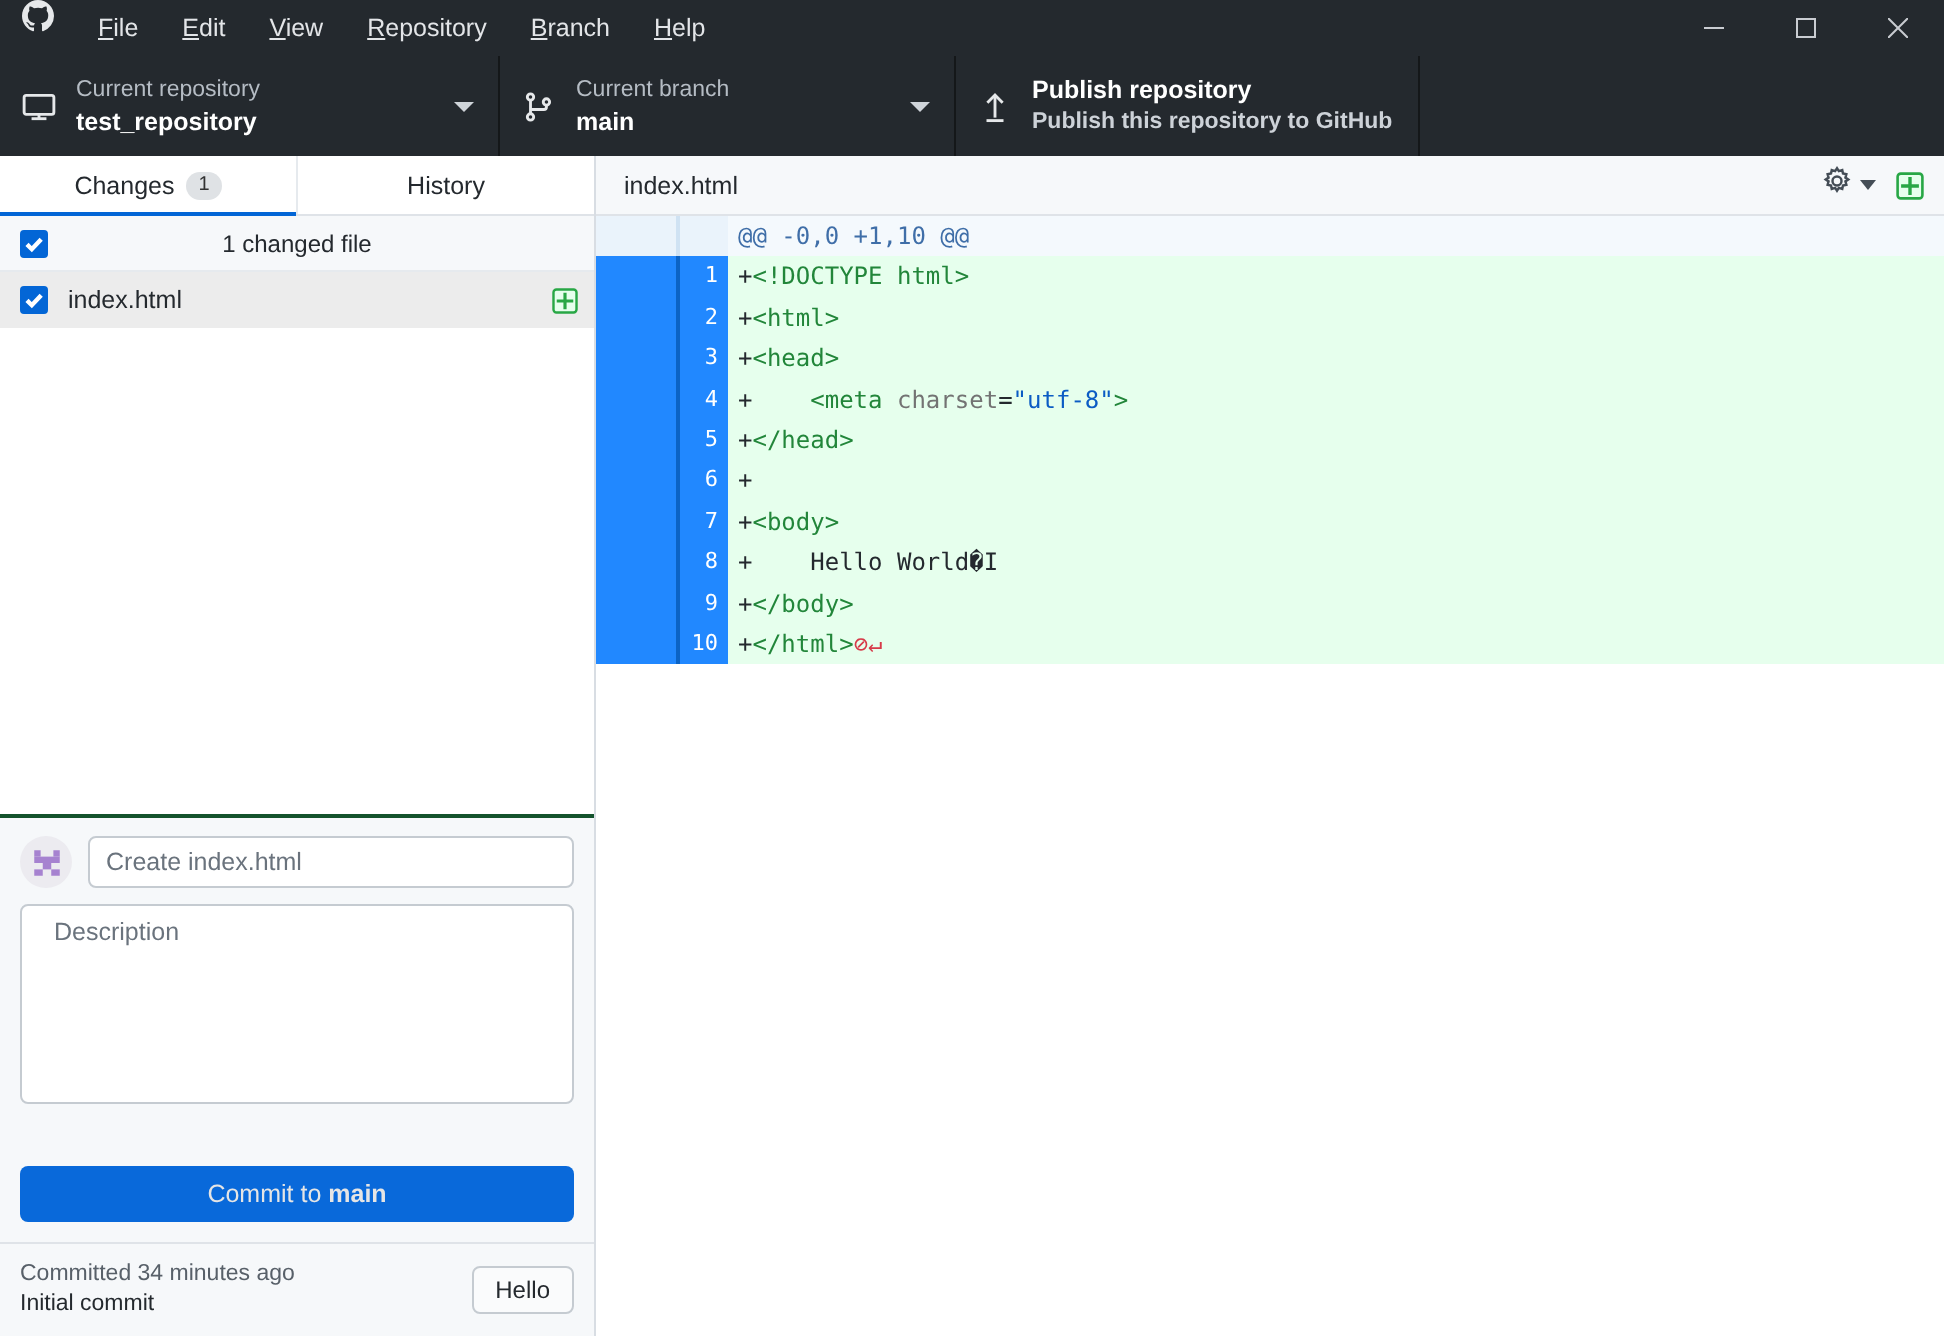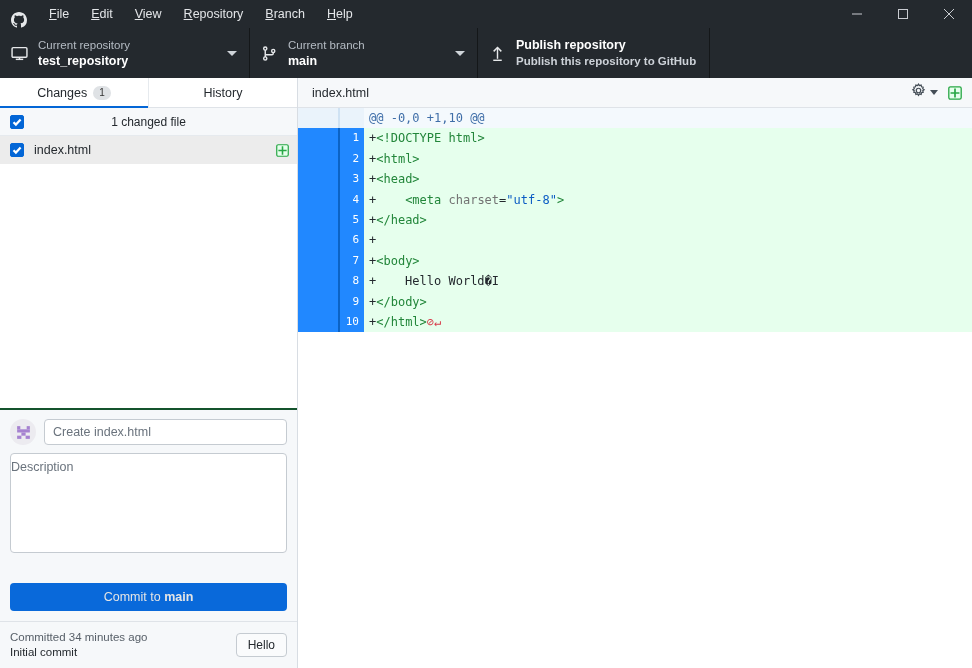--- a/index.html
+++ b/index.html
@@ -5,21 +5,21 @@
   * { box-sizing: border-box; margin: 0; padding: 0; }
   html, body {
     width: 972px; height: 668px;
     font-family: "Liberation Sans", sans-serif;
     background: #fff; overflow: hidden;
   }
   body { position: relative; }
 
   
   #titlebar {
-    height: 28px; background: #24292e; display: flex; align-items: flex-end;
+    height: 28px; background: #24292e; display: flex; align-items: flex-start;
     color: #d8dade; position: relative;
   }
   #gh-logo { width: 38px; display: flex; align-items: center; justify-content: center; }
   #gh-logo svg { width: 16px; height: 16px; fill: #e6e8ea; }
   .menu-list { display: flex; align-items: center; height: 28px; }
   .menu-item {
     font-size: 12.5px; color: #e3e5e8; padding: 0 11px; line-height: 28px;
     cursor: default; white-space: nowrap;
   }
   .menu-item u { text-decoration: underline; text-underline-offset: 1px; }
@@ -106,21 +106,21 @@
   }
   #avatar svg { width: 17px; height: 17px; }
   .txtin {
     flex: 1; height: 26px; border: 1px solid #c5cbd1; border-radius: 4px;
     background: #fff; font-size: 12.5px; font-family: "Liberation Sans", sans-serif;
     padding: 0 8px; color: #24292e; outline: none;
   }
   .txtin::placeholder { color: #6a737d; }
   #desc {
     width: 100%; height: 100px; margin-top: 8px; border: 1px solid #c5cbd1;
-    border-radius: 4px; background: #fff; resize: none; padding: 6px 0;
+    border-radius: 4px; background: #fff; resize: none; padding: 6px 16px;
     font-size: 12.5px; font-family: "Liberation Sans", sans-serif;
     color: #24292e; outline: none;
   }
   #desc::placeholder { color: #6a737d; }
   #commit-btn {
     width: 100%; height: 28px; margin-top: 26px; background: #0969da;
     border: none; border-radius: 4px; color: #e5e5e5; font-size: 12.5px;
     font-family: "Liberation Sans", sans-serif; cursor: pointer;
   }
   #commit-btn b { font-weight: bold; }

